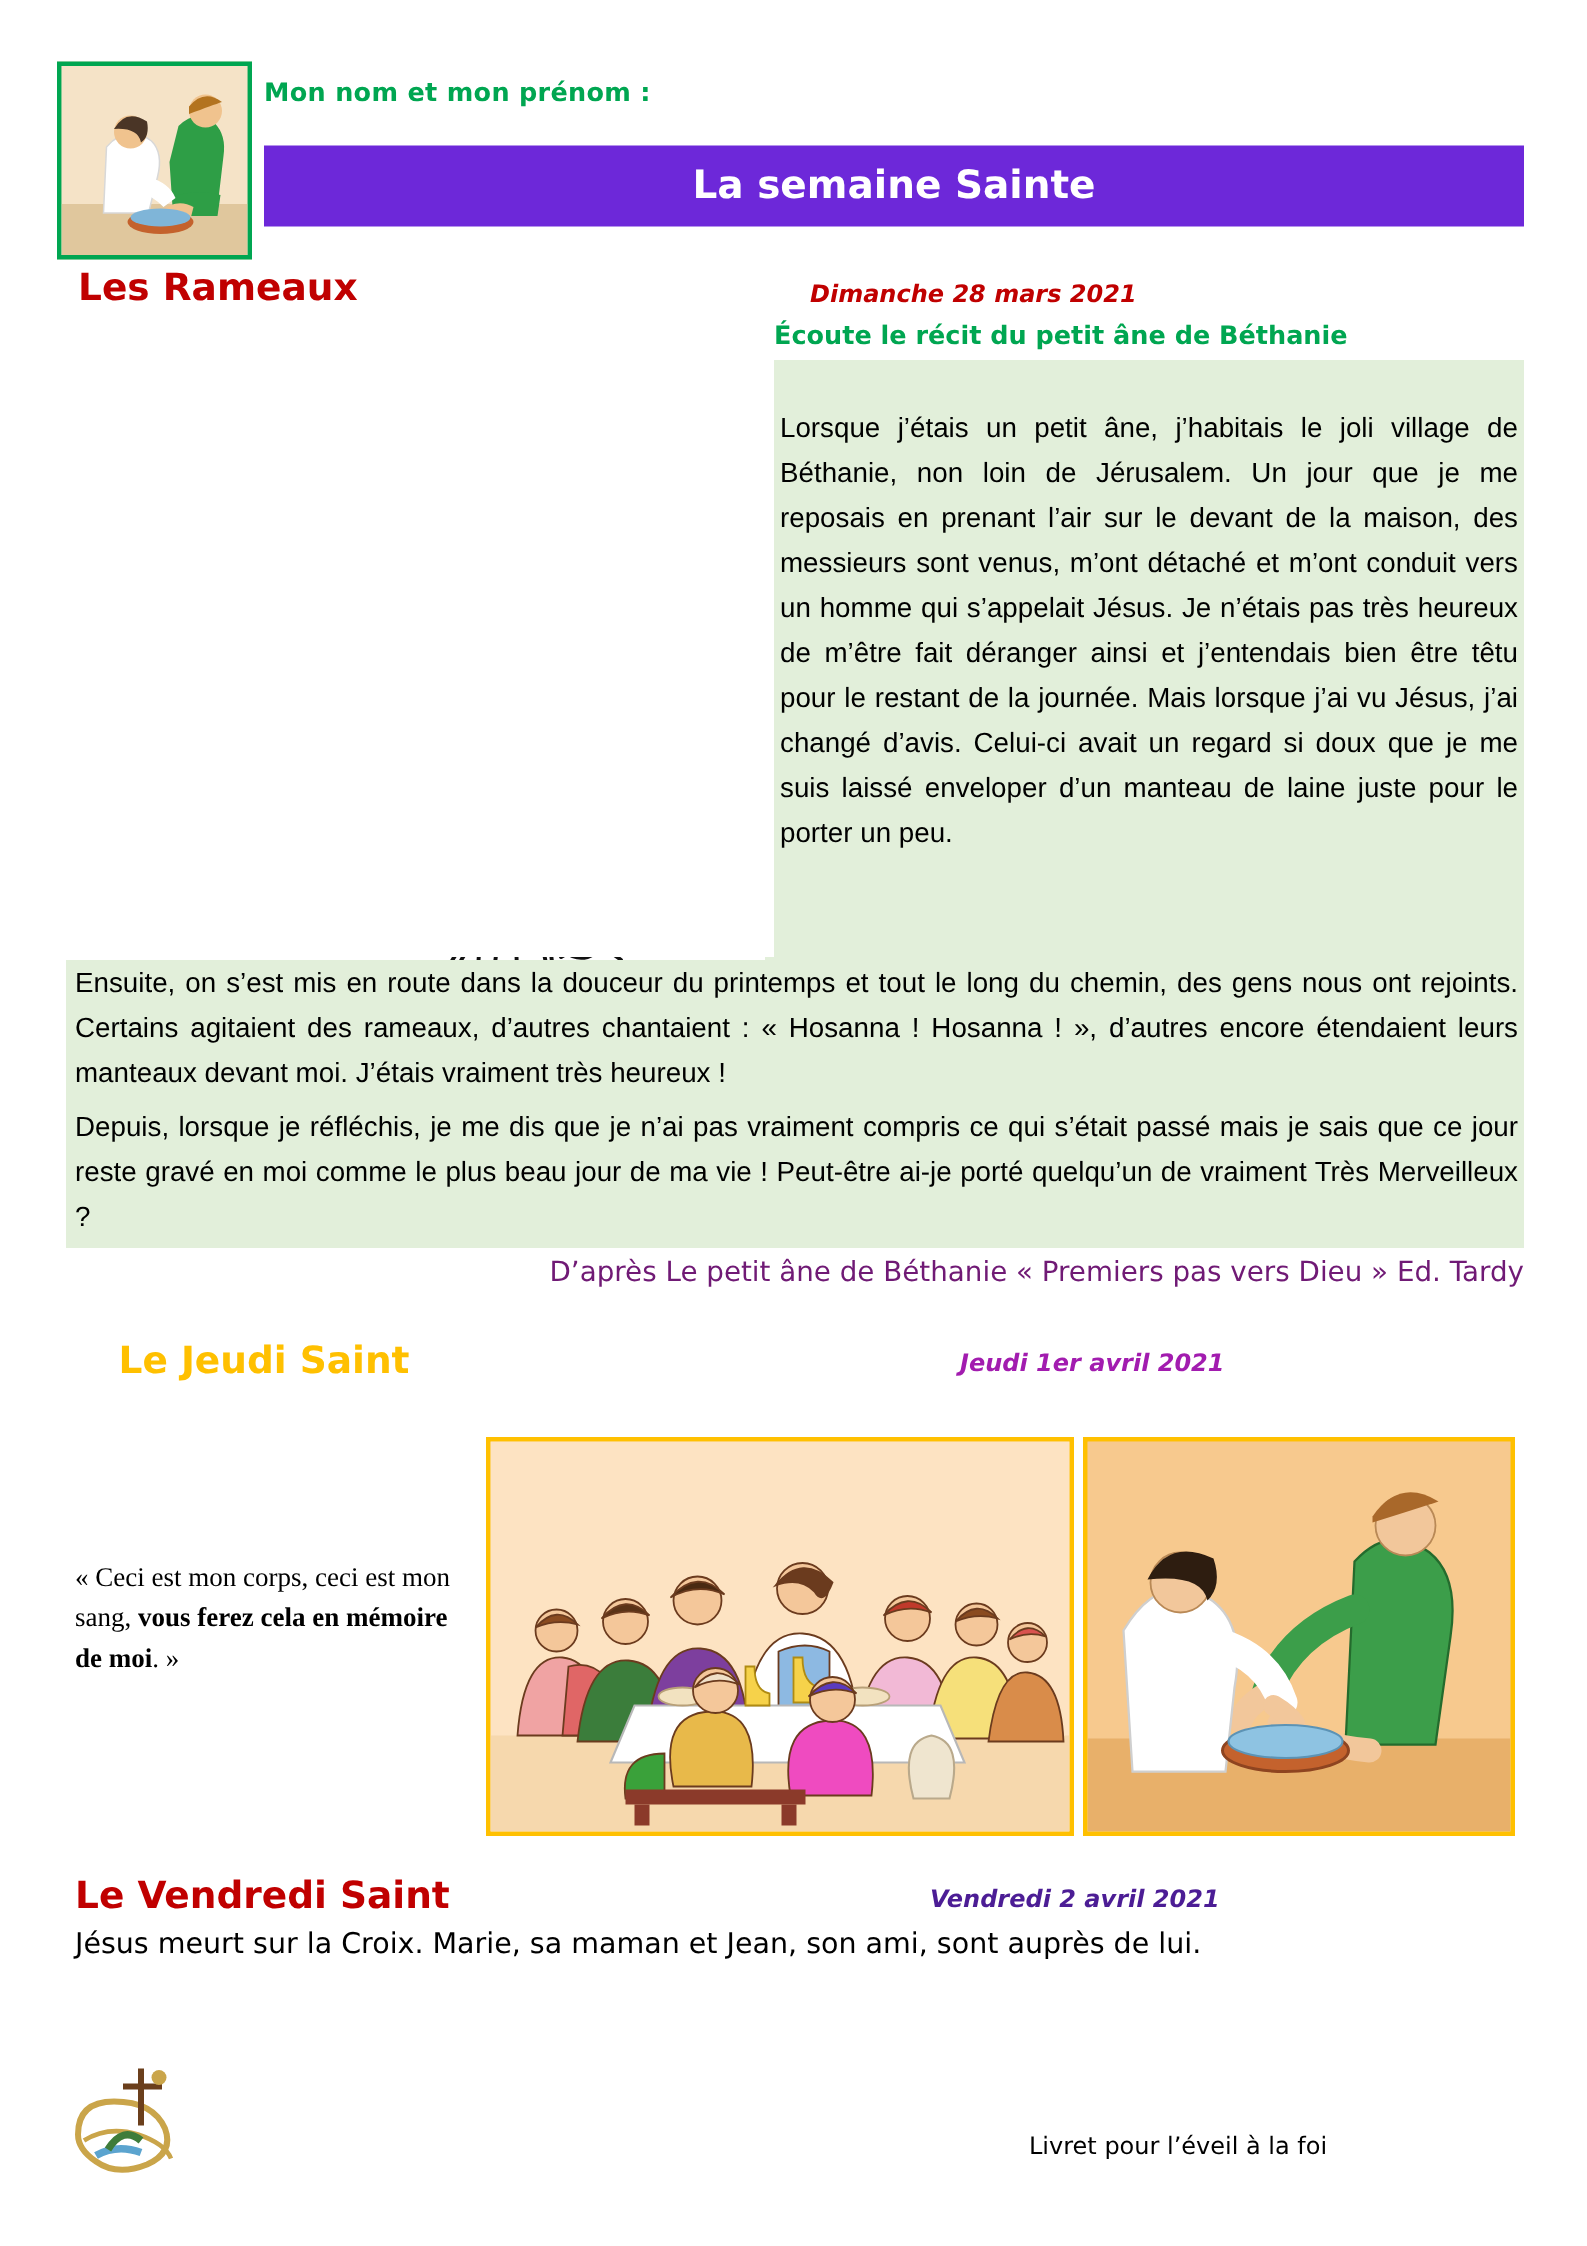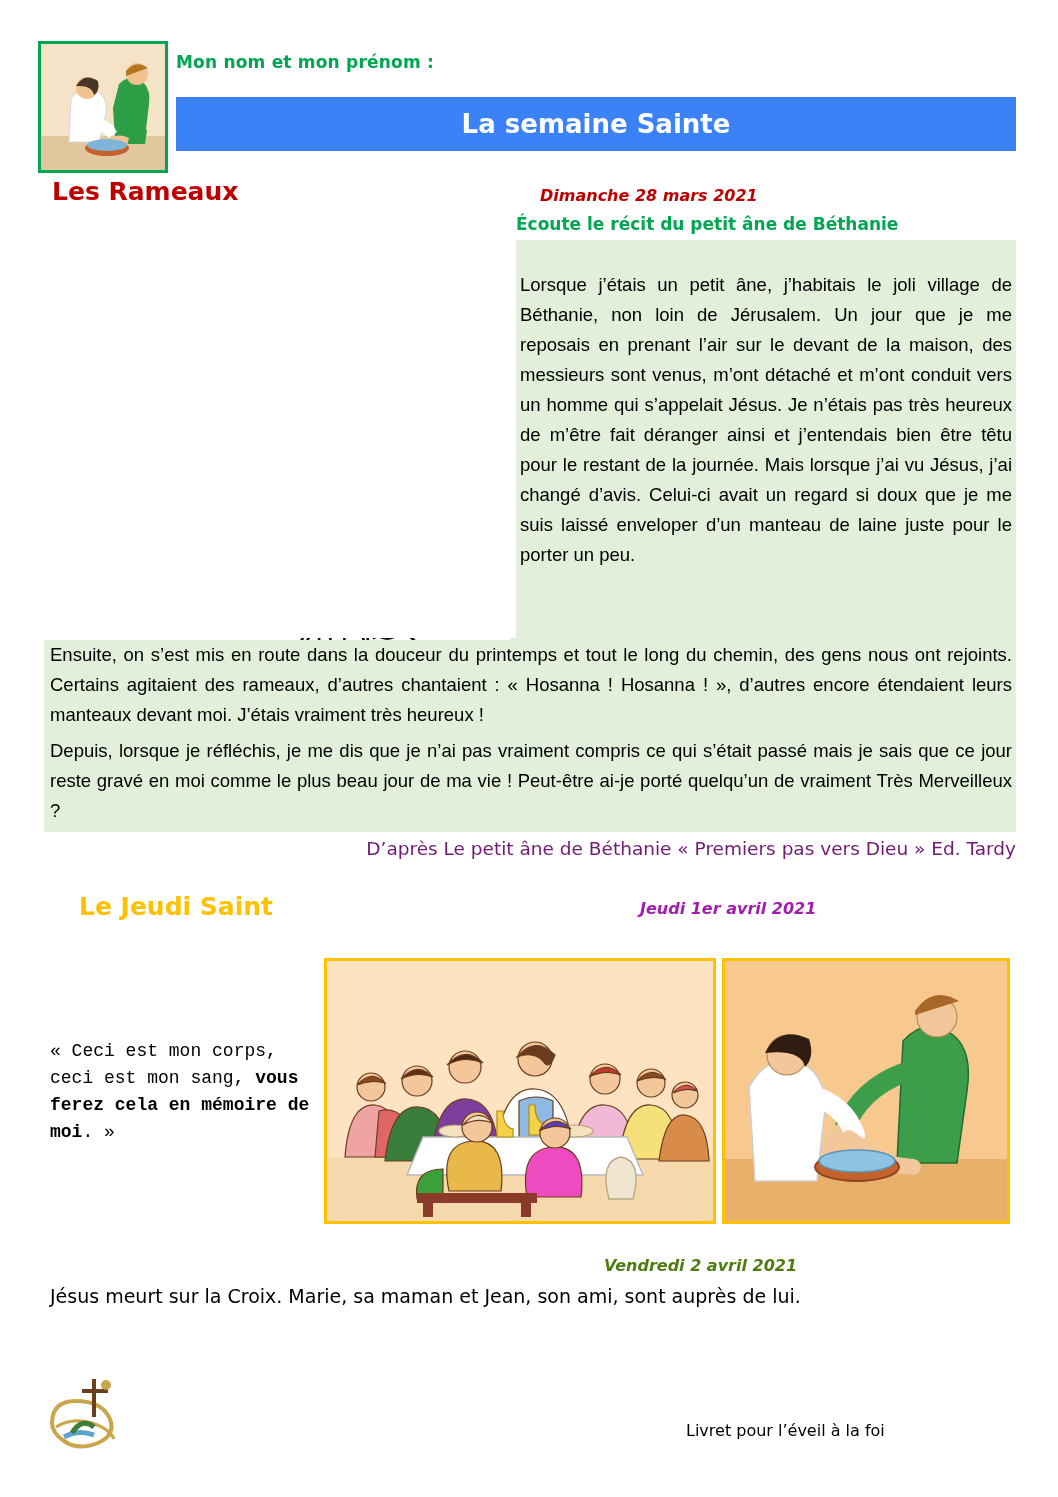--- a/index.html
+++ b/index.html
@@ -43,21 +43,21 @@
     font-family: "DejaVu Sans", sans-serif;
     letter-spacing: .2px;
   }
 
   .title-banner {
     position: absolute;
     left: 176px;
     top: 97px;
     width: 840px;
     height: 54px;
-    background: #3b82f6;
+    background: #6d28d9;
   }
   .title-banner-text {
     position: absolute;
     width: 100%;
     top: 12px;
     text-align: center;
     color: #ffffff;
     font-size: 26px;
     font-weight: bold;
     font-family: "DejaVu Sans", sans-serif;
@@ -178,21 +178,21 @@
     color: #a21caf;
     font-family: "DejaVu Sans", sans-serif;
   }
   .quote {
     position: absolute;
     left: 50px;
     top: 1038px;
     width: 260px;
     font-size: 18px;
     line-height: 1.5;
-    font-family: Liberation Mono, monospace;
+    font-family: Liberation Serif, serif;
     color: #000000;
   }
   .quote b { font-weight: bold; }
 
   .img-cene {
     position: absolute;
     left: 324px;
     top: 958px;
     width: 386px;
     height: 260px;
@@ -216,26 +216,26 @@
     position: absolute;
     left: 50px;
     top: 1249px;
     font-size: 25px;
     font-weight: bold;
     color: #c00000;
     font-family: "DejaVu Sans", sans-serif;
   }
   .date-vendredi {
     position: absolute;
-    left: 604px;
+    left: 620px;
     top: 1256px;
     font-size: 16px;
     font-weight: bold;
     font-style: italic;
-    color: #4d7c0f;
+    color: #4c1d95;
     font-family: "DejaVu Sans", sans-serif;
   }
   .vendredi-text {
     position: absolute;
     left: 50px;
     top: 1285px;
     width: 940px;
     font-size: 19px;
     font-family: "DejaVu Sans", sans-serif;
     color: #000000;
@@ -474,20 +474,21 @@
       <circle cx="62" cy="94" r="20" fill="#f2c79b" stroke="#b98956" stroke-width="1.2"></circle>
       <path d="M40 92 q14 -28 44 -14 q6 18 -4 28 q-4 -18 -40 -14z" fill="#2e1d10"></path>
       <path d="M86 134 q34 10 44 40" fill="none" stroke="#ffffff" stroke-width="20" stroke-linecap="round"></path>
       <path d="M124 176 q10 6 14 12" fill="none" stroke="#f2c79b" stroke-width="14" stroke-linecap="round"></path>
 
       <ellipse cx="132" cy="206" rx="42" ry="14" fill="#c4622d" stroke="#8e4420" stroke-width="2"></ellipse>
       <ellipse cx="132" cy="200" rx="38" ry="11" fill="#8ec3e2" stroke="#5c93b5" stroke-width="1.4"></ellipse>
     </svg>
   </div>
 
+  <div class="h-vendredi">Le Vendredi Saint</div>
   <div class="date-vendredi">Vendredi 2 avril 2021</div>
   <div class="vendredi-text">Jésus meurt sur la Croix. Marie, sa maman et Jean, son ami, sont auprès de lui.</div>
 
   <div class="footer-logo">
     <svg viewBox="0 0 84 84" width="84" height="84">
       <path d="M10 48 q0 -22 24 -22 q26 0 34 18 q6 16 -12 24 q-20 8 -34 -2 q-12 -8 -12 -18 z" fill="none" stroke="#caa54a" stroke-width="4"></path>
       <path d="M14 52 q16 -10 36 -4 q18 6 22 16" fill="none" stroke="#caa54a" stroke-width="3"></path>
       <path d="M22 62 q14 -8 30 -2" fill="none" stroke="#5ba4cf" stroke-width="5"></path>
       <path d="M30 58 q10 -16 22 -6" fill="none" stroke="#3e7c3a" stroke-width="5"></path>
       <path d="M52 4 L52 42 M40 16 L66 16" stroke="#6b3f1c" stroke-width="4"></path>

